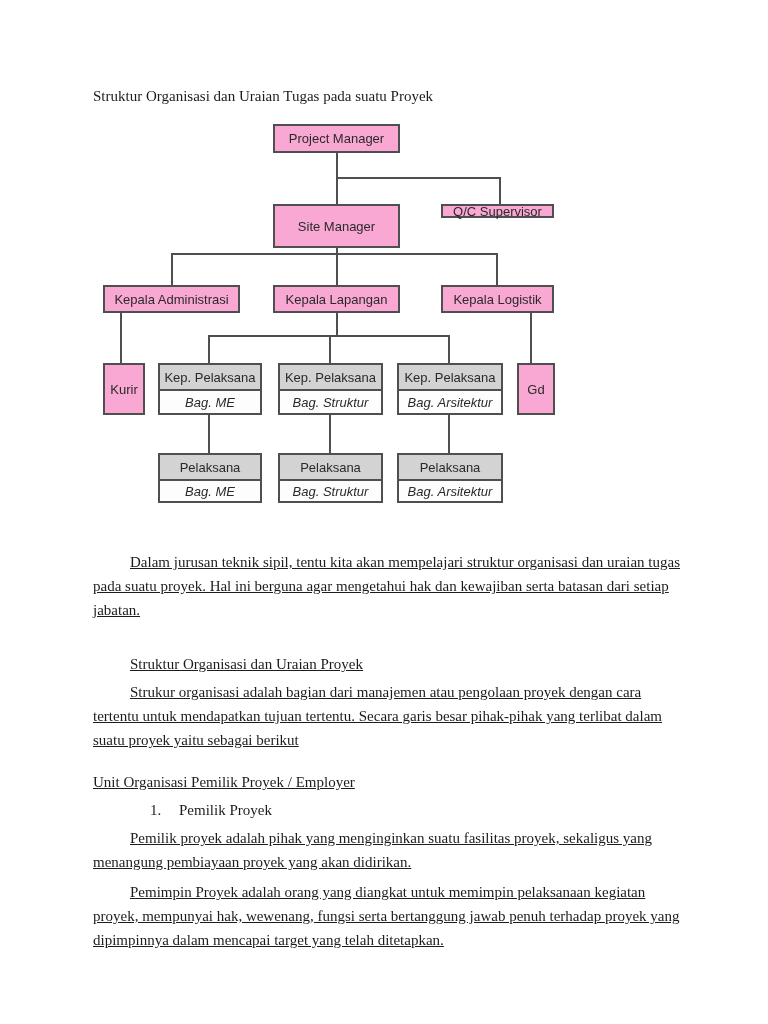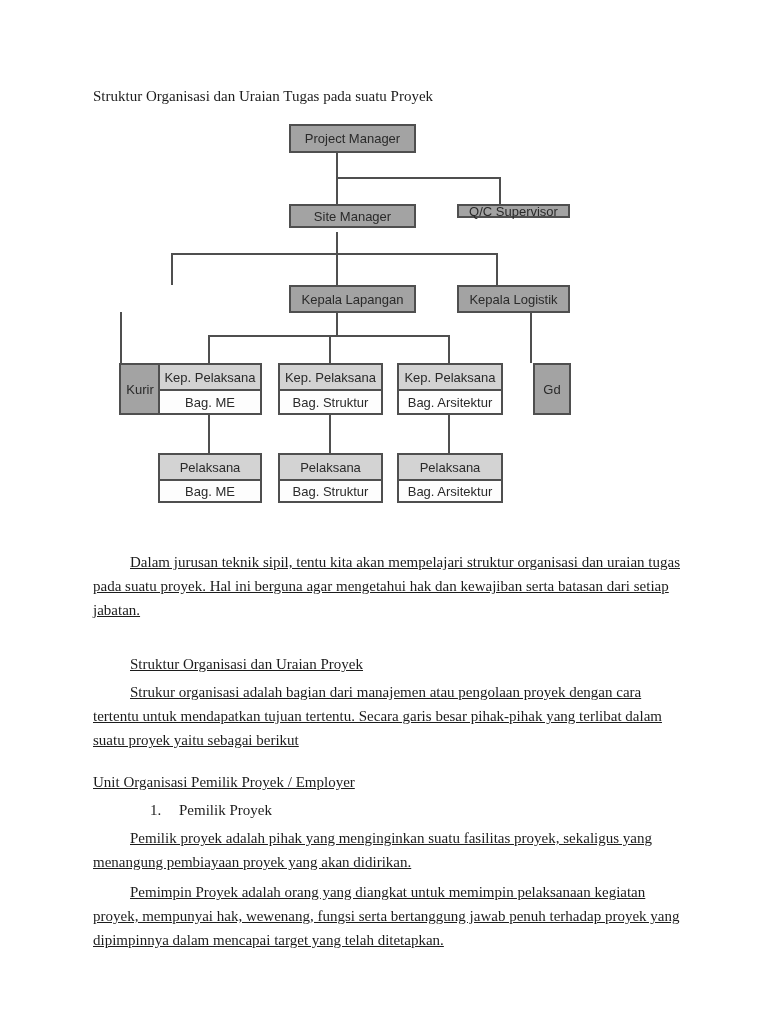--- a/index.html
+++ b/index.html
@@ -30,27 +30,26 @@
     position: absolute;
     inset: 0;
     font-family: "Liberation Sans", sans-serif;
     font-size: 13px;
     color: #2a2a2a;
   }
   .obox {
     position: absolute;
     box-sizing: border-box;
     border: 2px solid var(--box-border, #4f4f4f);
-    background: #a3a3a3;
+    background: #f9a8d4;
     display: flex;
     align-items: center;
     justify-content: center;
     text-align: center;
     white-space: nowrap;
-    margin-left: 16px;
   }
   .obox2 {
     position: absolute;
     box-sizing: border-box;
     border: 2px solid var(--box-border, #4f4f4f);
     background: #fdfdfd;
     display: flex;
     flex-direction: column;
   }
   .obox2-head {
@@ -61,20 +60,21 @@
     align-items: center;
     justify-content: center;
     white-space: nowrap;
   }
   .obox2-body {
     flex: 1;
     display: flex;
     align-items: center;
     justify-content: center;
     white-space: nowrap;
+    font-style: italic;
   }
   .vline, .hline {
     position: absolute;
     background: var(--line-color, #4f4f4f);
   }
   .vline { width: 2px; }
   .hline { height: 2px; }
 
   
   .doc-body {
@@ -125,27 +125,30 @@
     <div class="vline" style="left:448px;top:335px;height:28px"></div>
 
     <div class="vline" style="left:208px;top:415px;height:38px"></div>
     <div class="vline" style="left:329px;top:415px;height:38px"></div>
     <div class="vline" style="left:448px;top:415px;height:38px"></div>
 
     <div class="obox" style="left:273px;top:124px;width:127px;height:29px">
       <span>Project Manager</span>
     </div>
 
-    <div class="obox" style="left:273px;top:204px;width:127px;height:24px">
+    <div class="obox" style="left:273px;top:204px;width:127px;height:44px">
       <span>Site Manager</span>
     </div>
     <div class="obox" style="left:441px;top:204px;width:113px;height:14px">
       <span>Q/C Supervisor</span>
     </div>
 
+    <div class="obox" style="left:103px;top:285px;width:137px;height:28px">
+      <span>Kepala Administrasi</span>
+    </div>
     <div class="obox" style="left:273px;top:285px;width:127px;height:28px">
       <span>Kepala Lapangan</span>
     </div>
     <div class="obox" style="left:441px;top:285px;width:113px;height:28px">
       <span>Kepala Logistik</span>
     </div>
 
     <div class="obox" style="left:103px;top:363px;width:42px;height:52px">
       <span>Kurir</span>
     </div>

